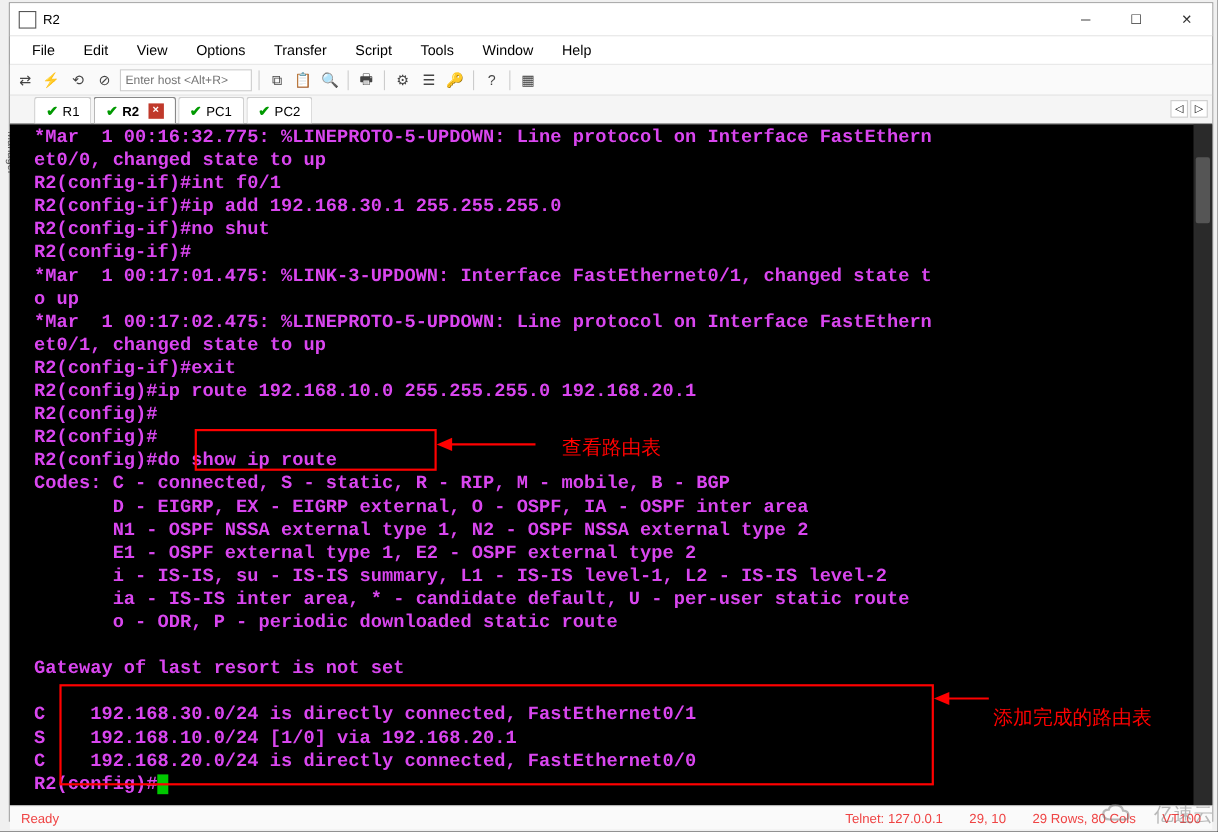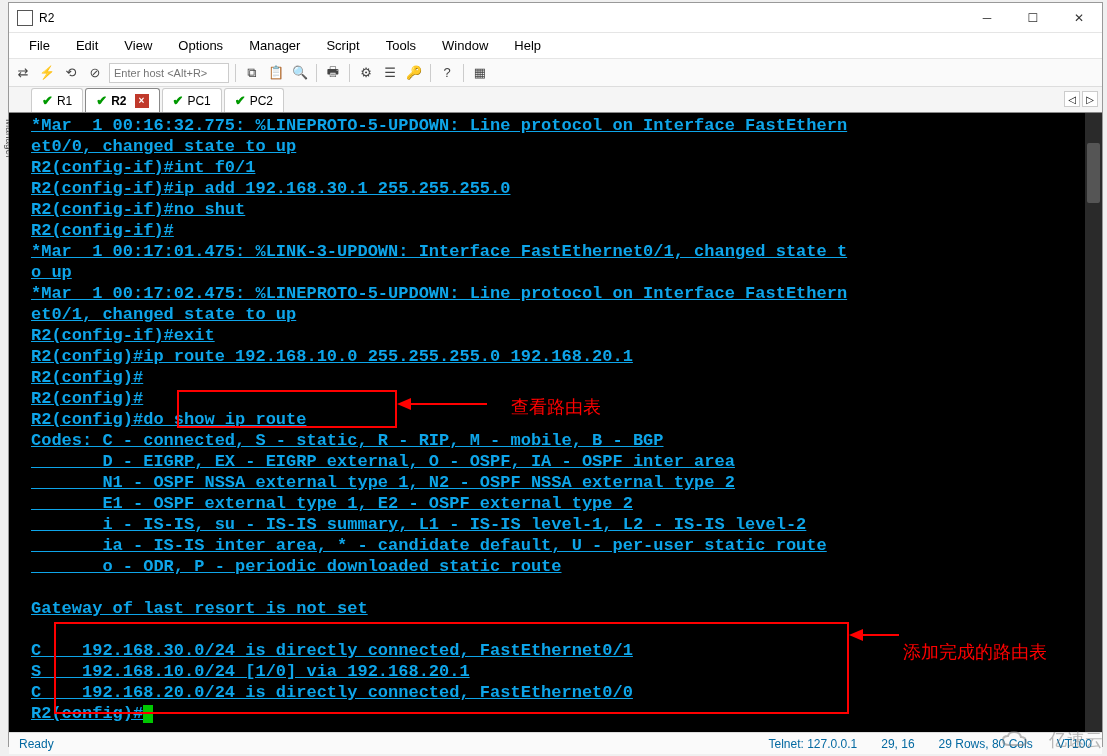--- a/index.html
+++ b/index.html
@@ -18,24 +18,24 @@
   .tb-sep { width: 1px; height: 18px; background: #ccc; margin: 0 2px; }
   .host-input { width: 120px; height: 20px; border: 1px solid #ccc; padding: 0 4px; color: #999; font-size: 11px; background: #fff; }
   .v-sidebar { position: absolute; left: 0; top: 112px; width: 18px; height: 40px; writing-mode: vertical-rl; text-align: left; font-size: 10px; color: #555; padding-top: 4px; background:#f5f5f5; border-right:1px solid #ccc;}
   .tabbar { height: 26px; display: flex; align-items: flex-end; background: #f5f5f5; padding-left: 22px; position: relative; border-bottom: 1px solid #888; }
   .tab { height: 24px; display: flex; align-items: center; gap: 4px; padding: 0 10px; border: 1px solid #ccc; border-bottom: none; margin-right: 2px; background: #fff; font-size: 12px; border-radius: 3px 3px 0 0; }
   .tab.active { font-weight: bold; background: #fff; border-color: #888; z-index: 2; }
   .check { color: #090; font-weight: bold; font-size: 13px; }
   .tab-close { width: 14px; height: 14px; background: #c0392b; color: #fff; font-size: 10px; display: flex; align-items: center; justify-content: center; margin-left: 4px; }
   .tab-nav { position: absolute; right: 4px; top: 4px; display: flex; gap: 2px; }
   .tab-nav-btn { width: 16px; height: 16px; border: 1px solid #ccc; background: #fff; font-size: 10px; display: flex; align-items: center; justify-content: center; }
-  .terminal { background: #000; color: #0ea5e9; font-family: "Courier New", monospace; font-size: 17px; line-height: 21px; white-space: pre; padding: 2px 6px 2px 22px; height: 619px; overflow: hidden; position: relative; font-weight: bold; text-decoration: underline; }
+  .terminal { background: #000; color: #d946ef; font-family: "Courier New", monospace; font-size: 17px; line-height: 21px; white-space: pre; padding: 2px 6px 2px 22px; height: 619px; overflow: hidden; position: relative; font-weight: bold; }
   .scroll-v { position: absolute; right: 0; top: 0; width: 17px; height: 100%; background: #2a2a2a; }
   .thumb { position: absolute; right: 2px; width: 13px; height: 60px; top: 30px; background: #555; border-radius: 2px; }
-  .statusbar { height: 22px; display: flex; align-items: center; padding: 0 10px; font-size: 12px; color: #0369a1; border-top: 1px solid #ddd; background: #fafafa; justify-content: space-between; }
+  .statusbar { height: 22px; display: flex; align-items: center; padding: 0 10px; font-size: 12px; color: #ef4444; border-top: 1px solid #ddd; background: #fafafa; justify-content: space-between; }
   .status-right { display: flex; gap: 24px; }
   .cursor { display: inline-block; width: 10px; height: 18px; background: #00c800; vertical-align: middle; }
   .annot { position: absolute; color: #f00; font-family: "SimSun", sans-serif; font-size: 18px; pointer-events: none; font-weight: normal; }
   .box-red { position: absolute; border: 2px solid #f00; pointer-events: none; }
   .arrow { position: absolute; pointer-events: none; }
   .watermark { position: absolute; right: 4px; bottom: 4px; font-size: 18px; color: rgba(120,120,120,0.5); font-family: "SimSun", sans-serif; display:flex; align-items:center; gap:20px;}
 </style>
 </head>
 <body>
 
@@ -50,21 +50,21 @@
       <div class="win-btn">☐</div>
       <div class="win-btn close">✕</div>
     </div>
   </div>
 
   <div class="menubar">
     <div class="menu-item">File</div>
     <div class="menu-item">Edit</div>
     <div class="menu-item">View</div>
     <div class="menu-item">Options</div>
-    <div class="menu-item">Manager</div>
+    <div class="menu-item">Transfer</div>
     <div class="menu-item">Script</div>
     <div class="menu-item">Tools</div>
     <div class="menu-item">Window</div>
     <div class="menu-item">Help</div>
   </div>
 
   <div class="toolbar">
     <div class="tb-icon">⇄</div>
     <div class="tb-icon">⚡</div>
     <div class="tb-icon">⟲</div>
@@ -155,21 +155,21 @@
   <svg class="arrow" style="left:840px; top:623px; width:50px; height:18px;">
       <line x1="50" y1="9" x2="10" y2="9" stroke="#f00" stroke-width="2"></line>
       <polygon points="0,9 14,3 14,15" fill="#f00"></polygon>
     </svg>
   <div class="annot" style="left:894px; top:637px;text-align:right;">添加完成的路由表</div>
 
   <div class="statusbar">
     <div>Ready</div>
     <div class="status-right">
       <div>Telnet: 127.0.0.1</div>
-      <div>29,   16</div>
+      <div>29,   10</div>
       <div>29 Rows, 80 Cols</div>
       <div>VT100</div>
     </div>
   </div>
 </div>
 
 <div class="watermark">
   <svg width="30" height="22">
       <path d="M10 16 Q4 16 4 11 Q4 7 9 7 Q10 3 15 3 Q21 3 22 8 Q27 8 27 13 Q27 16 23 16 Z" fill="none" stroke="rgba(120,120,120,0.5)" stroke-width="2"></path>
     </svg>

